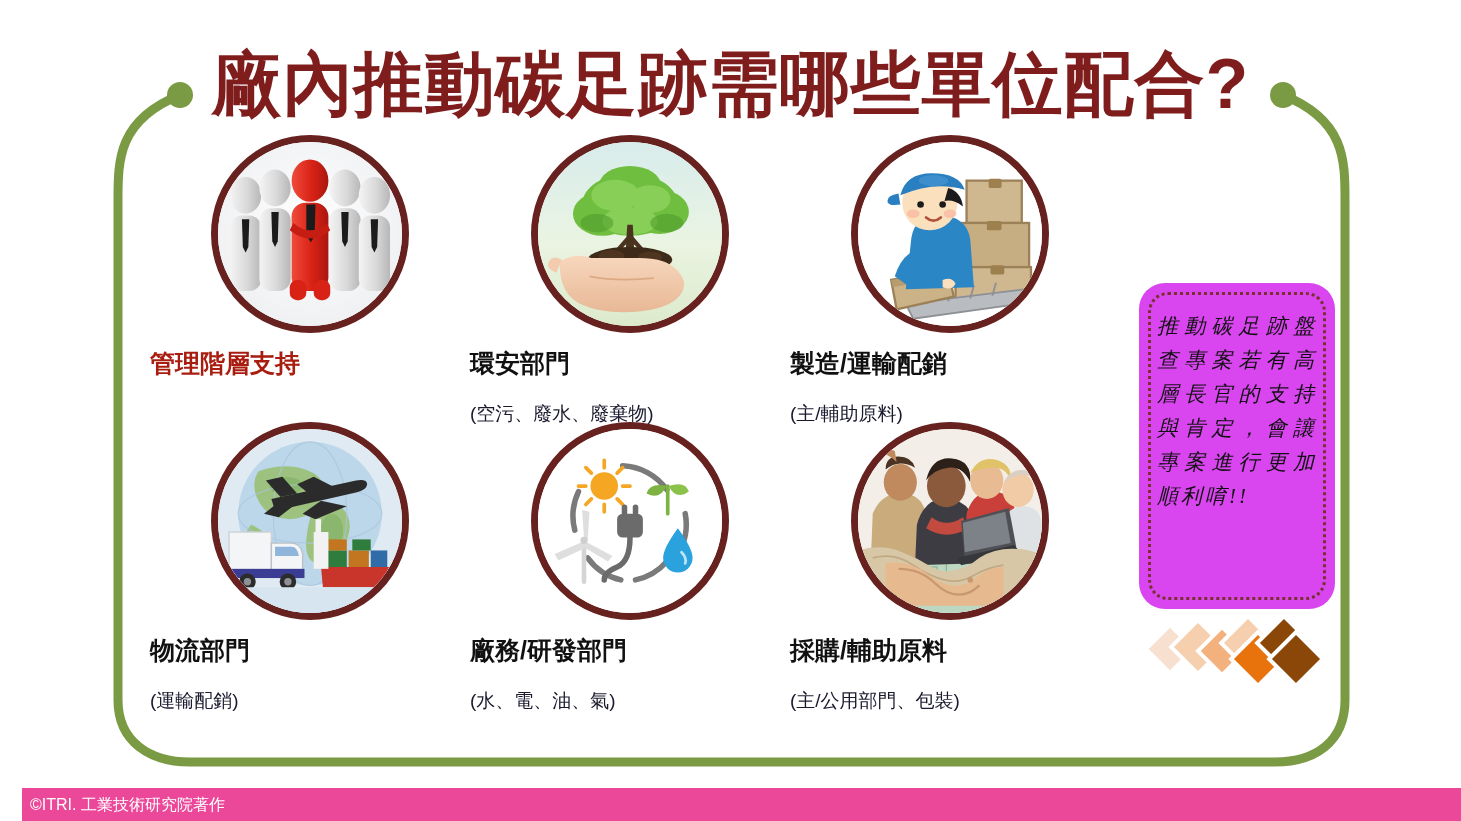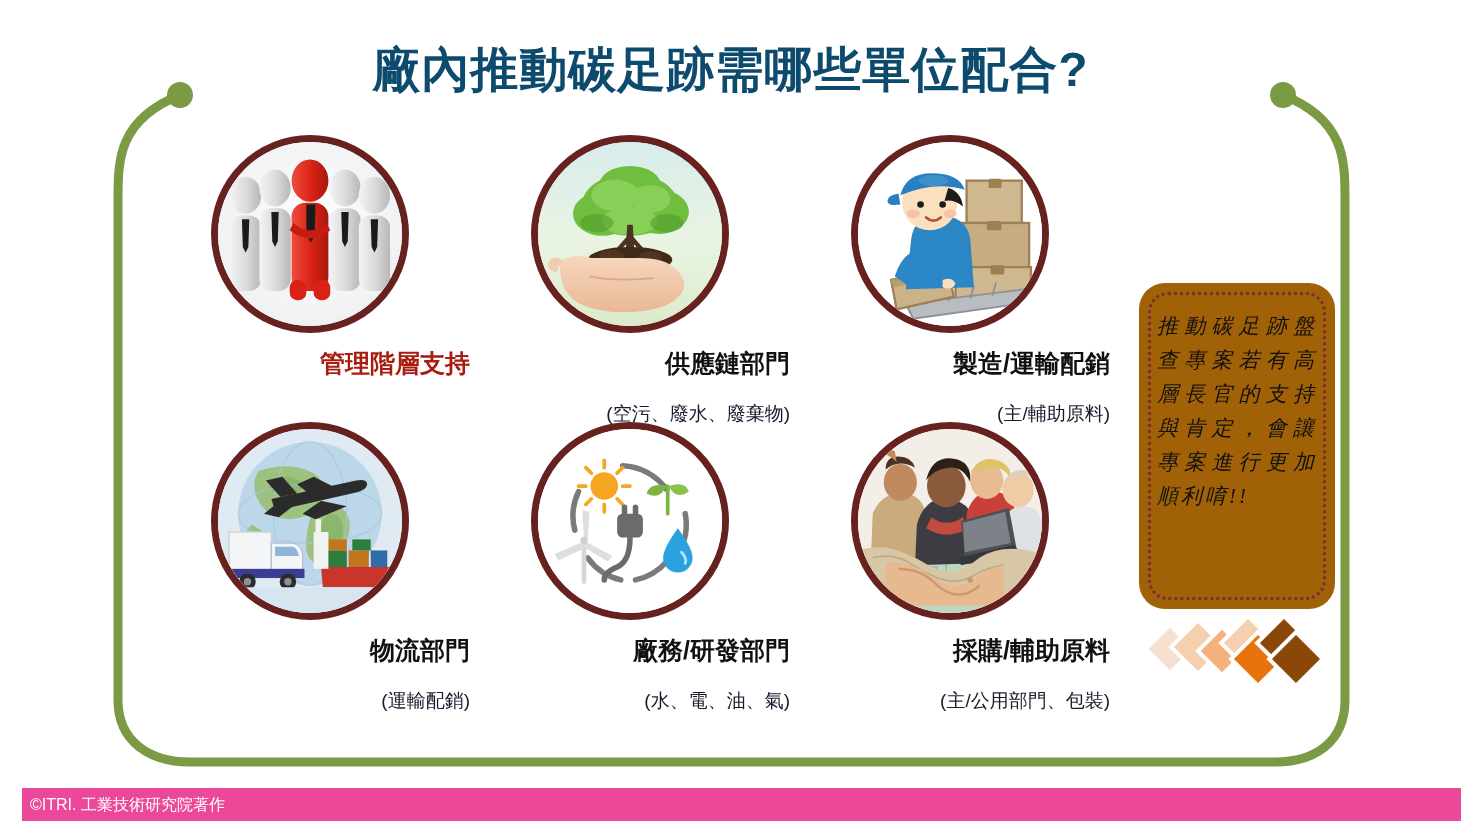--- a/index.html
+++ b/index.html
@@ -12,30 +12,30 @@
   }
   .slide{position:absolute;inset:0;}
 
   
   .frame-svg{position:absolute;left:0;top:0;width:1461px;height:790px;pointer-events:none;}
 
   
   .title{
     position:absolute;left:0;top:38px;width:1461px;
     text-align:center;
-    font-size:48px;font-weight:bold;
-    color:#0c4a6e;
+    font-size:70px;font-weight:bold;
+    color:#7f1d1d;
     letter-spacing:1px;
     white-space:nowrap;
     font-family:"Liberation Sans","DejaVu Sans",sans-serif;
   }
 
   
   .grid{position:absolute;left:150px;top:135px;width:960px;height:620px;}
-  .cell{position:absolute;width:320px;text-align:right;}
+  .cell{position:absolute;width:320px;text-align:left;}
   .c-r0{top:0;}
   .c-r1{top:287px;}
   .c-c0{left:0;}
   .c-c1{left:320px;}
   .c-c2{left:640px;}
 
   .circle{
     width:198px;height:198px;border-radius:50%;
     margin:0 auto;
     border:7px solid #67211f;
@@ -54,21 +54,21 @@
   .lbl.red{color:#a81d10;}
   .sub{
     margin-top:23px;
     font-size:19px;color:#1a1a2e;font-weight:normal;
     white-space:nowrap;
   }
 
   
   .note{
     position:absolute;left:1139px;top:283px;width:196px;height:326px;
-    background:#a16207;border-radius:26px;box-sizing:border-box;
+    background:#d946ef;border-radius:26px;box-sizing:border-box;
     padding:26px 18px 16px 18px;
   }
   .note:after{
     content:"";position:absolute;left:9px;top:9px;right:9px;bottom:9px;
     border:3px dotted #7a3030;border-radius:20px;pointer-events:none;
   }
   .note-text{
     position:relative;z-index:2;
     font-family:"Liberation Serif","DejaVu Serif",serif;
     font-style:italic;
@@ -198,21 +198,21 @@
 
           <ellipse cx="100" cy="128" rx="46" ry="14" fill="#3d2a18"></ellipse>
           <ellipse cx="80" cy="124" rx="14" ry="7" fill="#4d3520"></ellipse>
           <ellipse cx="122" cy="125" rx="13" ry="6" fill="#4d3520"></ellipse>
 
           <path d="M24,130 q16,-10 34,-4 l52,0 q28,0 40,12 q14,14 6,26 q-10,16 -44,20 q-40,4 -66,-8 q-24,-12 -22,-46z" fill="url(#skin)"></path>
           <path d="M26,128 q-10,-6 -14,2 q-4,8 8,12" fill="#f3cbae"></path>
           <path d="M56,146 q30,6 70,2" fill="none" stroke="#dda982" stroke-width="2"></path>
         </svg>
       </div>
-      <div class="lbl">供應鏈部門</div>
+      <div class="lbl">環安部門</div>
       <div class="sub">(空污、廢水、廢棄物)</div>
     </div>
 
     <div class="cell c-r0 c-c2">
       <div class="circle">
         <svg class="art" viewBox="0 0 200 200">
           <rect width="200" height="200" fill="#ffffff"></rect>
 
           <g stroke="#9c8058" stroke-width="2.5">
             <rect x="118" y="42" width="60" height="46" fill="#cfb88f"></rect>

